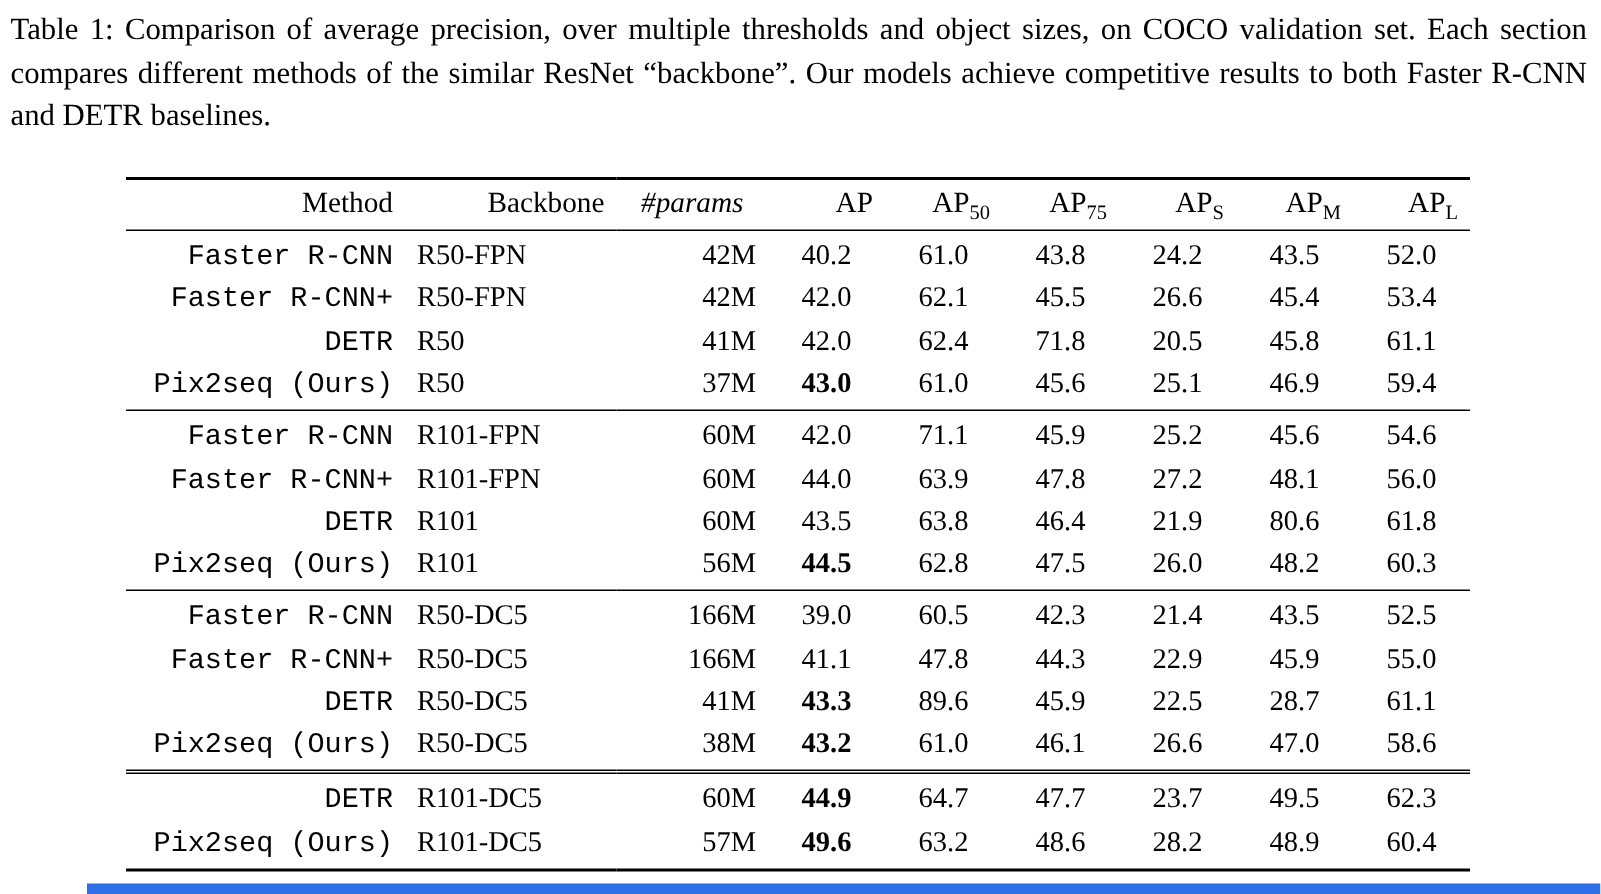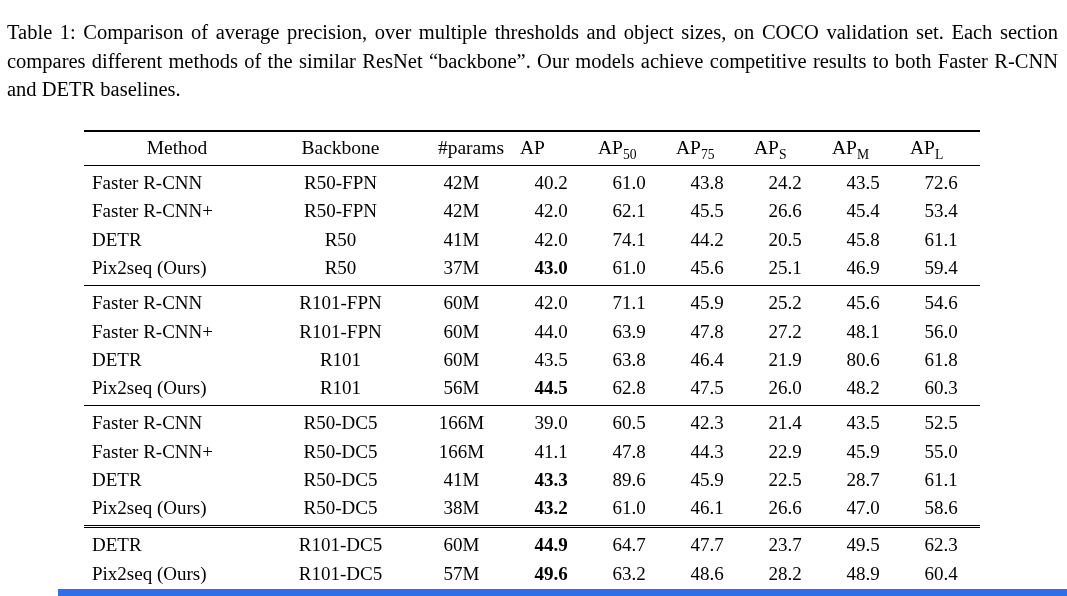--- a/index.html
+++ b/index.html
@@ -12,21 +12,21 @@
     height: 596px;
     position: relative;
     overflow: hidden;
     font-family: "Liberation Serif", serif;
     color: #000000;
   }
   .caption {
     font-size: 20.5px;
     line-height: 1.4;
     text-align: justify;
-    margin: 18px 9px 0 7px;
+    margin: 6px 9px 0 7px;
   }
   .results-table {
     border-collapse: collapse;
     margin: 26px 0 0 84px;
     font-size: 19px;
   }
   .results-table thead tr {
     border-top: 2px solid #000;
     border-bottom: 1.2px solid #000;
   }
@@ -48,27 +48,27 @@
     white-space: nowrap;
   }
   .results-table tbody {
     border-top: 1.2px solid #000;
   }
   .results-table tbody.last-section {
     border-top: 3px double #000;
   }
   .results-table tbody tr:first-child td { padding-top: 6px; }
   .results-table tbody tr:last-child td { padding-bottom: 6px; }
-  .col-method  { text-align: left;  min-width: 170px; }
-  .col-backbone{ text-align: center;  min-width: 125px; }
-  .col-params  { text-align: center; min-width: 85px;  }
+  .col-method  { text-align: right;  min-width: 170px; font-family: Liberation Mono, monospace; }
+  .col-backbone{ text-align: left;  min-width: 125px; }
+  .col-params  { text-align: right; min-width: 85px;  }
   .col-num     { text-align: center; min-width: 62px; }
-  .th-left  { text-align: center; margin-top: 30px; }
-  .th-right { text-align: right; }
-  .th-center{ text-align: left; }
+  .th-left  { text-align: right; margin-top: 30px; }
+  .th-right { text-align: center; font-style: italic; }
+  .th-center{ text-align: right; }
   .bold { font-weight: bold; margin-top: 48px; }
   .bottom-strip {
     position: absolute;
     bottom: 0;
     left: 58px;
     right: 0;
     height: 7px;
   }
 </style>
 </head>
@@ -93,40 +93,40 @@
 <tbody>
       <tr>
         <td class="col-method">Faster R-CNN</td>
         <td class="col-backbone">R50-FPN</td>
         <td class="col-params">42M</td>
         <td class="col-num">40.2</td>
         <td class="col-num">61.0</td>
         <td class="col-num">43.8</td>
         <td class="col-num">24.2</td>
         <td class="col-num">43.5</td>
-        <td class="col-num">72.6</td>
+        <td class="col-num">52.0</td>
       </tr>
       <tr>
         <td class="col-method">Faster R-CNN+</td>
         <td class="col-backbone">R50-FPN</td>
         <td class="col-params">42M</td>
         <td class="col-num">42.0</td>
         <td class="col-num">62.1</td>
         <td class="col-num">45.5</td>
         <td class="col-num">26.6</td>
         <td class="col-num">45.4</td>
         <td class="col-num">53.4</td>
       </tr>
       <tr>
         <td class="col-method">DETR</td>
         <td class="col-backbone">R50</td>
         <td class="col-params">41M</td>
         <td class="col-num">42.0</td>
-        <td class="col-num">74.1</td>
-        <td class="col-num">44.2</td>
+        <td class="col-num">62.4</td>
+        <td class="col-num">71.8</td>
         <td class="col-num">20.5</td>
         <td class="col-num">45.8</td>
         <td class="col-num">61.1</td>
       </tr>
       <tr>
         <td class="col-method">Pix2seq (Ours)</td>
         <td class="col-backbone">R50</td>
         <td class="col-params">37M</td>
         <td class="col-num bold">43.0</td>
         <td class="col-num">61.0</td>

